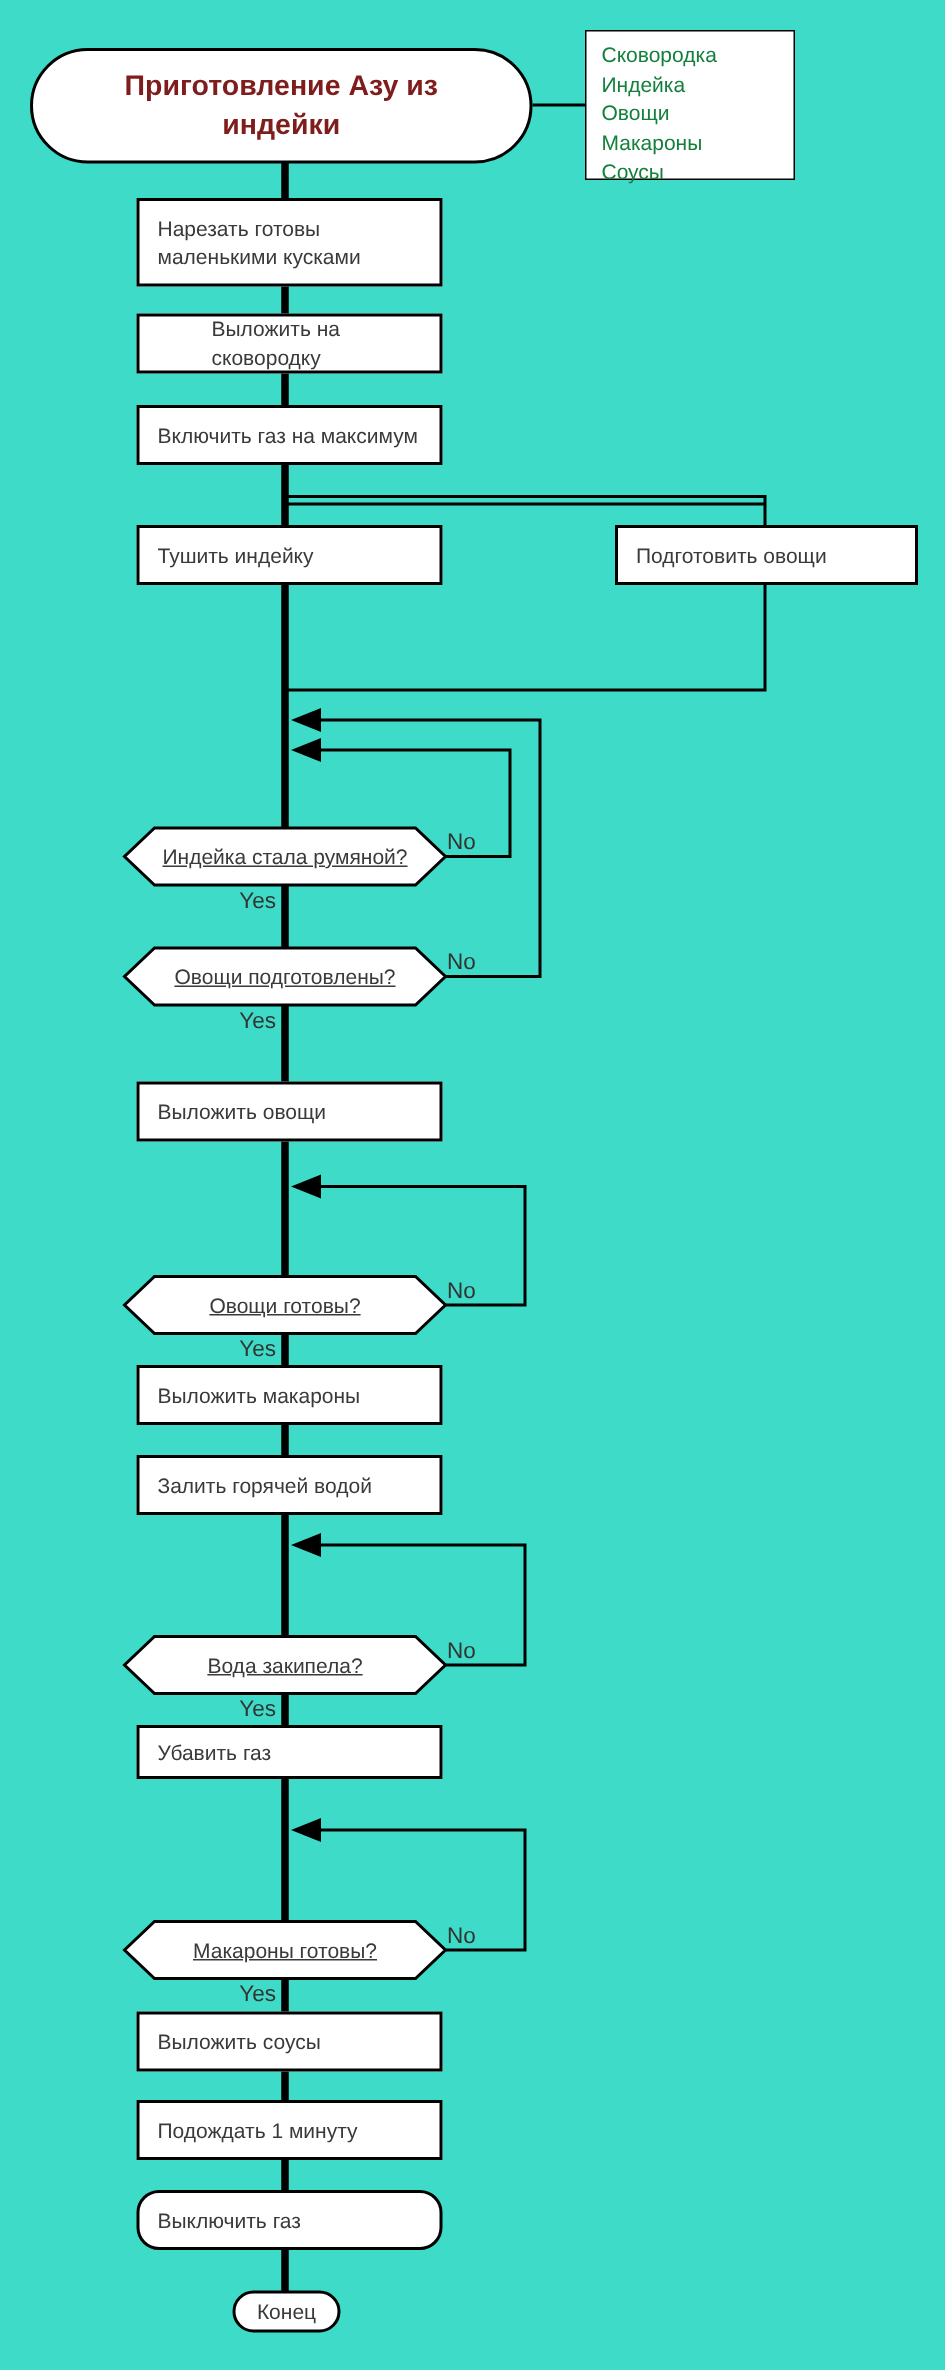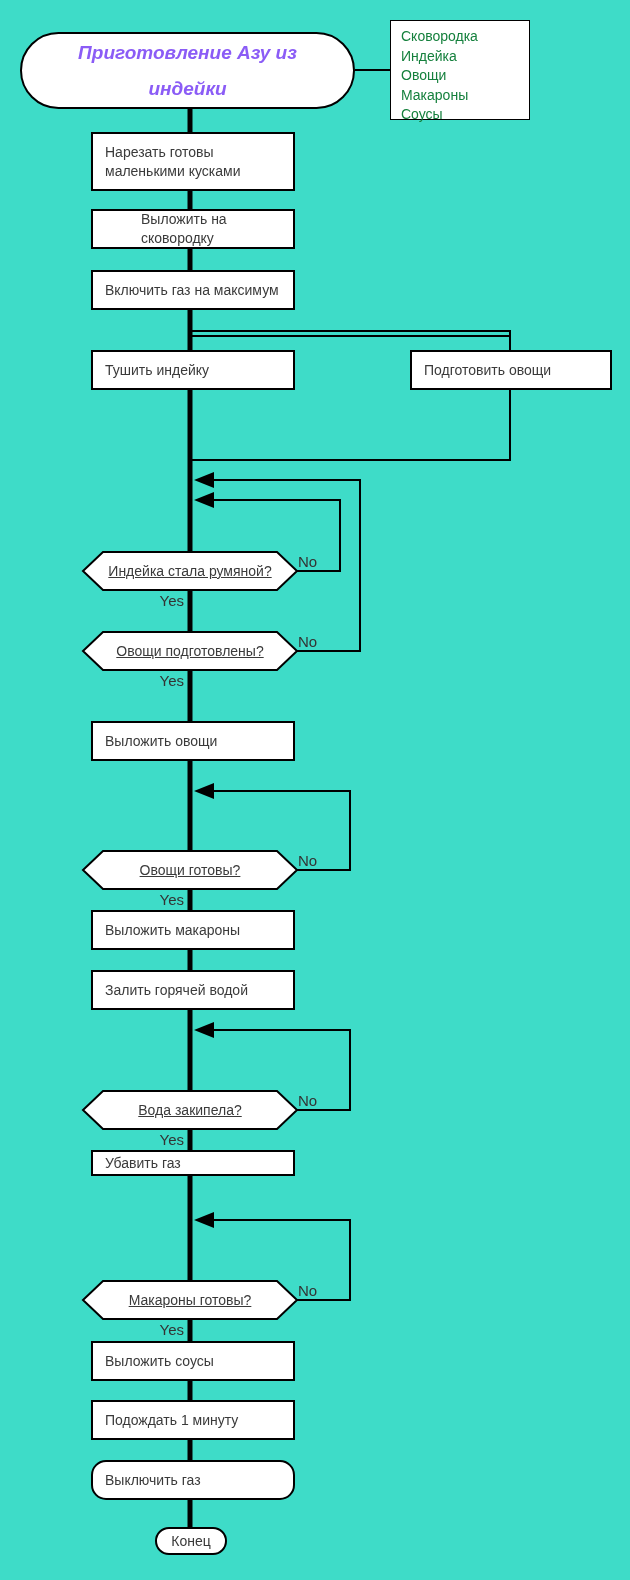--- a/index.html
+++ b/index.html
@@ -19,21 +19,21 @@
     box-sizing: border-box;
     color: #3A3A3A;
     font-size: 14px;
     line-height: 19px;
     display: flex;
     align-items: center;
     z-index: 2;
   }
   .process { padding: 0 4px 0 12px; text-align: left; }
   .terminator { border-radius: 40px; justify-content: center; text-align: center; }
-  .start-title { font-size: 19px; line-height: 36px; font-weight: bold; color: #8b5cf6; width: 250px; font-style: italic; }
+  .start-title { font-size: 19px; line-height: 26px; font-weight: bold; color: #7f1d1d; width: 250px; }
   .end-cap { border-radius: 14px; font-size: 14px; }
   .note {
     position: absolute;
     background: #FFFFFF;
     border: 1px solid #000000;
     box-sizing: border-box;
     color: #15803d;
     font-size: 14px;
     line-height: 19.5px;
     padding: 6px 8px 0 10px;
@@ -124,21 +124,21 @@
   </div>
   <div class="node process" style="left:91px; top:721px; width:204px; height:40px;">
     <span>Выложить овощи</span>
   </div>
   <div class="node process" style="left:91px; top:910px; width:204px; height:40px;">
     <span>Выложить макароны</span>
   </div>
   <div class="node process" style="left:91px; top:970px; width:204px; height:40px;">
     <span>Залить горячей водой</span>
   </div>
-  <div class="node process" style="left:91px; top:1150px; width:204px; height:26px;">
+  <div class="node process" style="left:91px; top:1150px; width:204px; height:36px;">
     <span>Убавить газ</span>
   </div>
   <div class="node process" style="left:91px; top:1341px; width:204px; height:40px;">
     <span>Выложить соусы</span>
   </div>
   <div class="node process" style="left:91px; top:1400px; width:204px; height:40px;">
     <span>Подождать 1 минуту</span>
   </div>
   <div class="node process" style="left:91px; top:1460px; width:204px; height:40px;border-radius:15px;">
     <span>Выключить газ</span>

